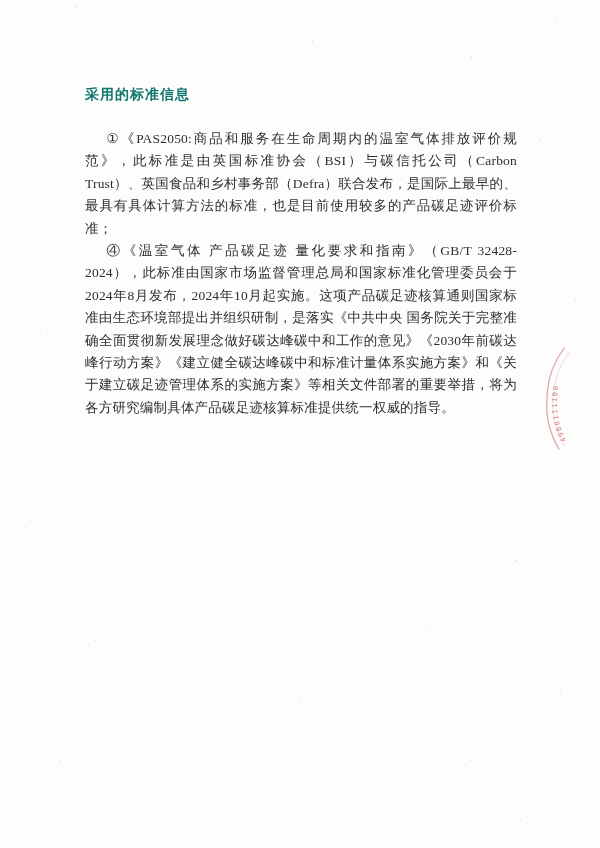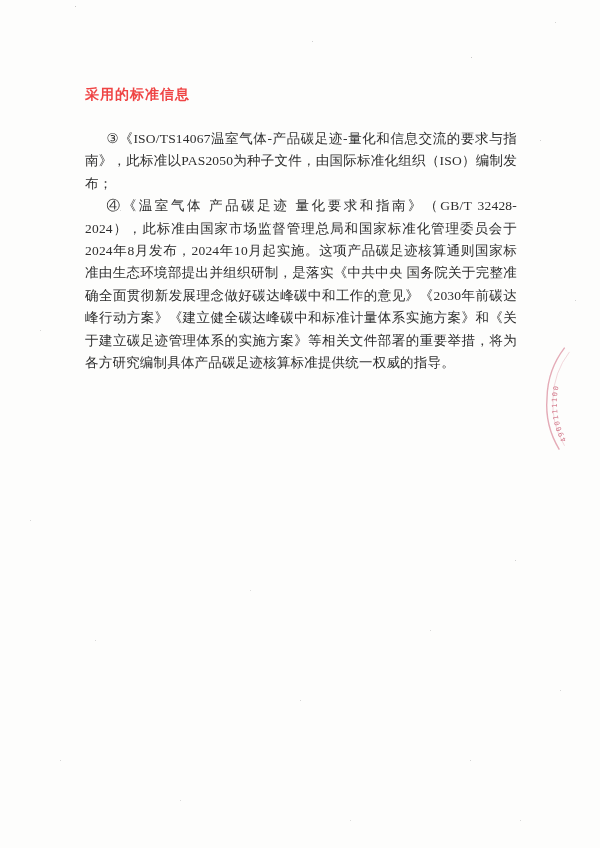--- a/index.html
+++ b/index.html
@@ -38,21 +38,21 @@
     position: absolute;
     left: 85px;
     top: 86px;
     width: 432px;
   }
   .doc-title {
     font-size: 14px;
     font-weight: bold;
     margin: 0 0 24px 0;
     letter-spacing: 1px;
-    color: #ef4444;
+    color: #0f766e;
   }
   .para {
     margin: 0;
     font-size: 13.5px;
     line-height: 22.4px;
     text-align: justify;
     text-indent: 1.6em;
     color: #2e2e2e;
     letter-spacing: 0.2px;
   }
@@ -70,23 +70,23 @@
 </head>
 <body>
 
 <div class="page">
 
   <div class="noise"></div>
 
   <div class="content">
     <h1 class="doc-title">采用的标准信息</h1>
 
+    <p class="para">①《PAS2050:商品和服务在生命周期内的温室气体排放评价规范》，此标准是由英国标准协会（BSI）与碳信托公司（Carbon Trust）、英国食品和乡村事务部（Defra）联合发布，是国际上最早的、最具有具体计算方法的标准，也是目前使用较多的产品碳足迹评价标准；</p>
 
 
-    <p class="para">③《ISO/TS14067温室气体-产品碳足迹-量化和信息交流的要求与指南》，此标准以PAS2050为种子文件，由国际标准化组织（ISO）编制发布；</p>
 
     <p class="para">④《温室气体 产品碳足迹 量化要求和指南》（GB/T 32428-2024），此标准由国家市场监督管理总局和国家标准化管理委员会于2024年8月发布，2024年10月起实施。这项产品碳足迹核算通则国家标准由生态环境部提出并组织研制，是落实《中共中央 国务院关于完整准确全面贯彻新发展理念做好碳达峰碳中和工作的意见》《2030年前碳达峰行动方案》《建立健全碳达峰碳中和标准计量体系实施方案》和《关于建立碳足迹管理体系的实施方案》等相关文件部署的重要举措，将为各方研究编制具体产品碳足迹核算标准提供统一权威的指导。</p>
   </div>
 
   <div class="stamp">
     <svg width="60" height="110" viewBox="0 0 60 110" xmlns="http://www.w3.org/2000/svg">
 
       <path d="M 22,4 A 85 85 0 0 0 7,55 A 85 85 0 0 0 22,106" fill="none" stroke="#dd92a2" stroke-width="1.4" opacity="0.9"></path>
       <path d="M 27,8 A 80 80 0 0 0 13,55 A 80 80 0 0 0 27,102" fill="none" stroke="#e7aeba" stroke-width="0.8" opacity="0.7"></path>
 

